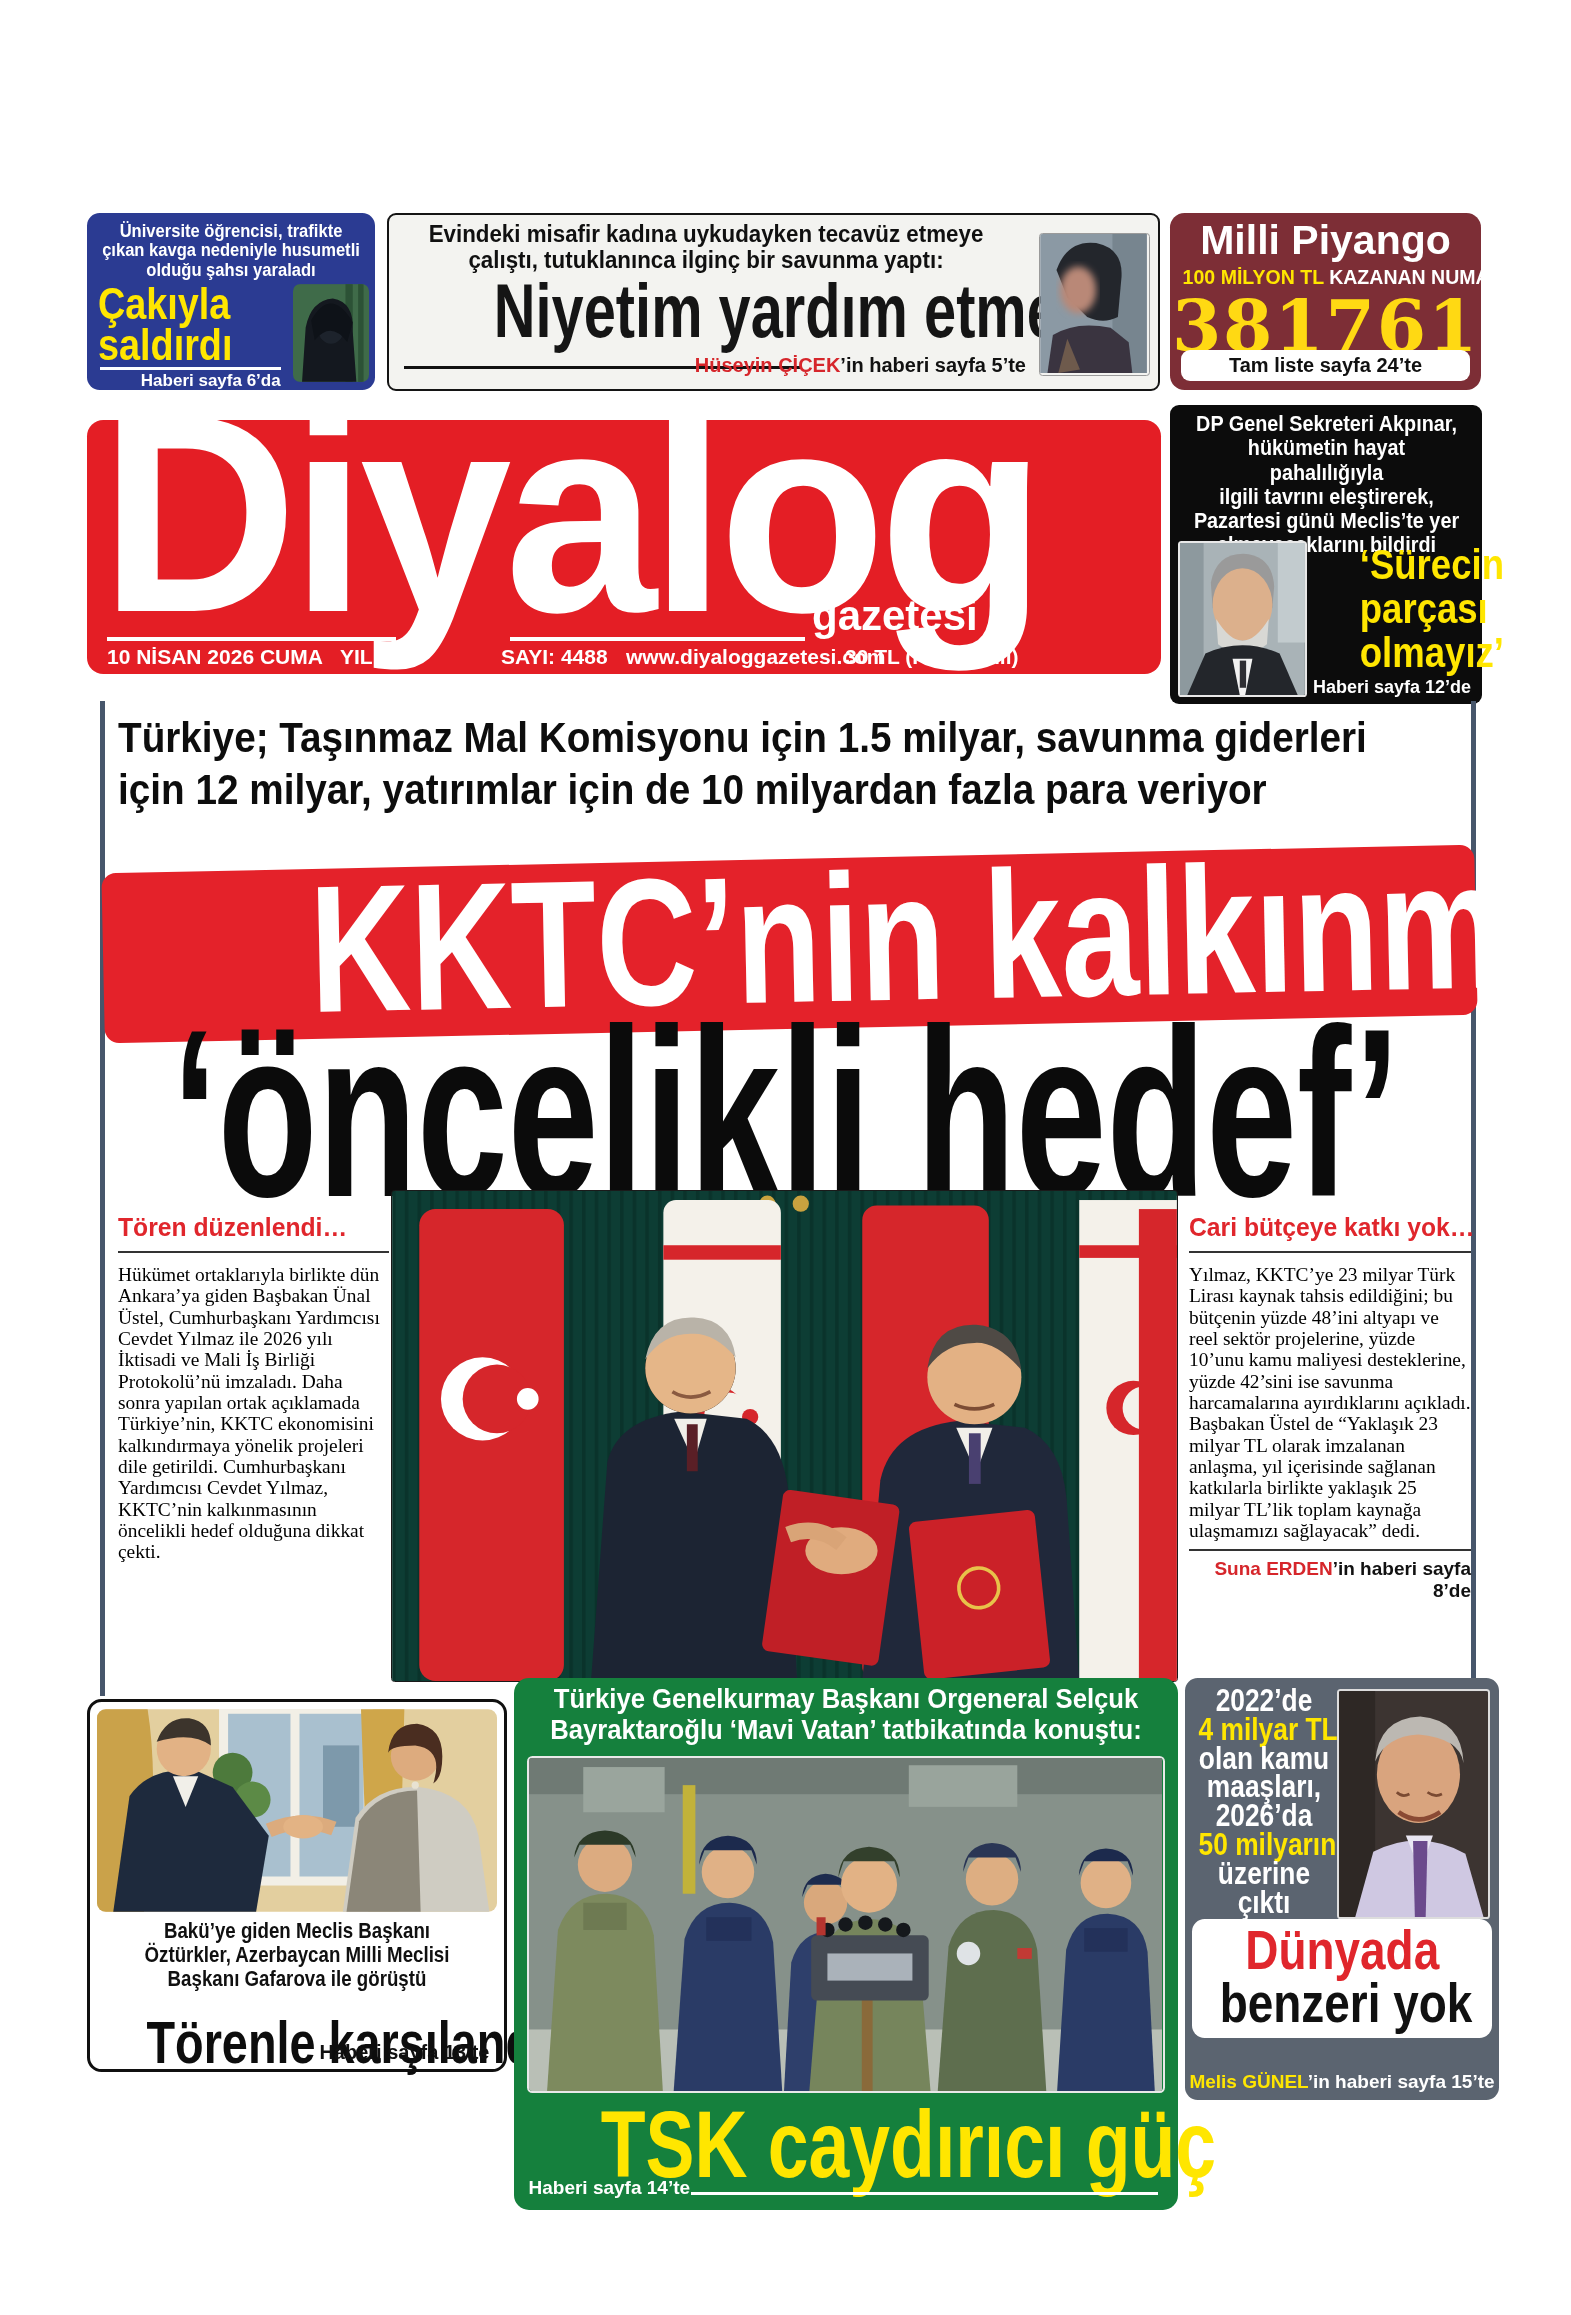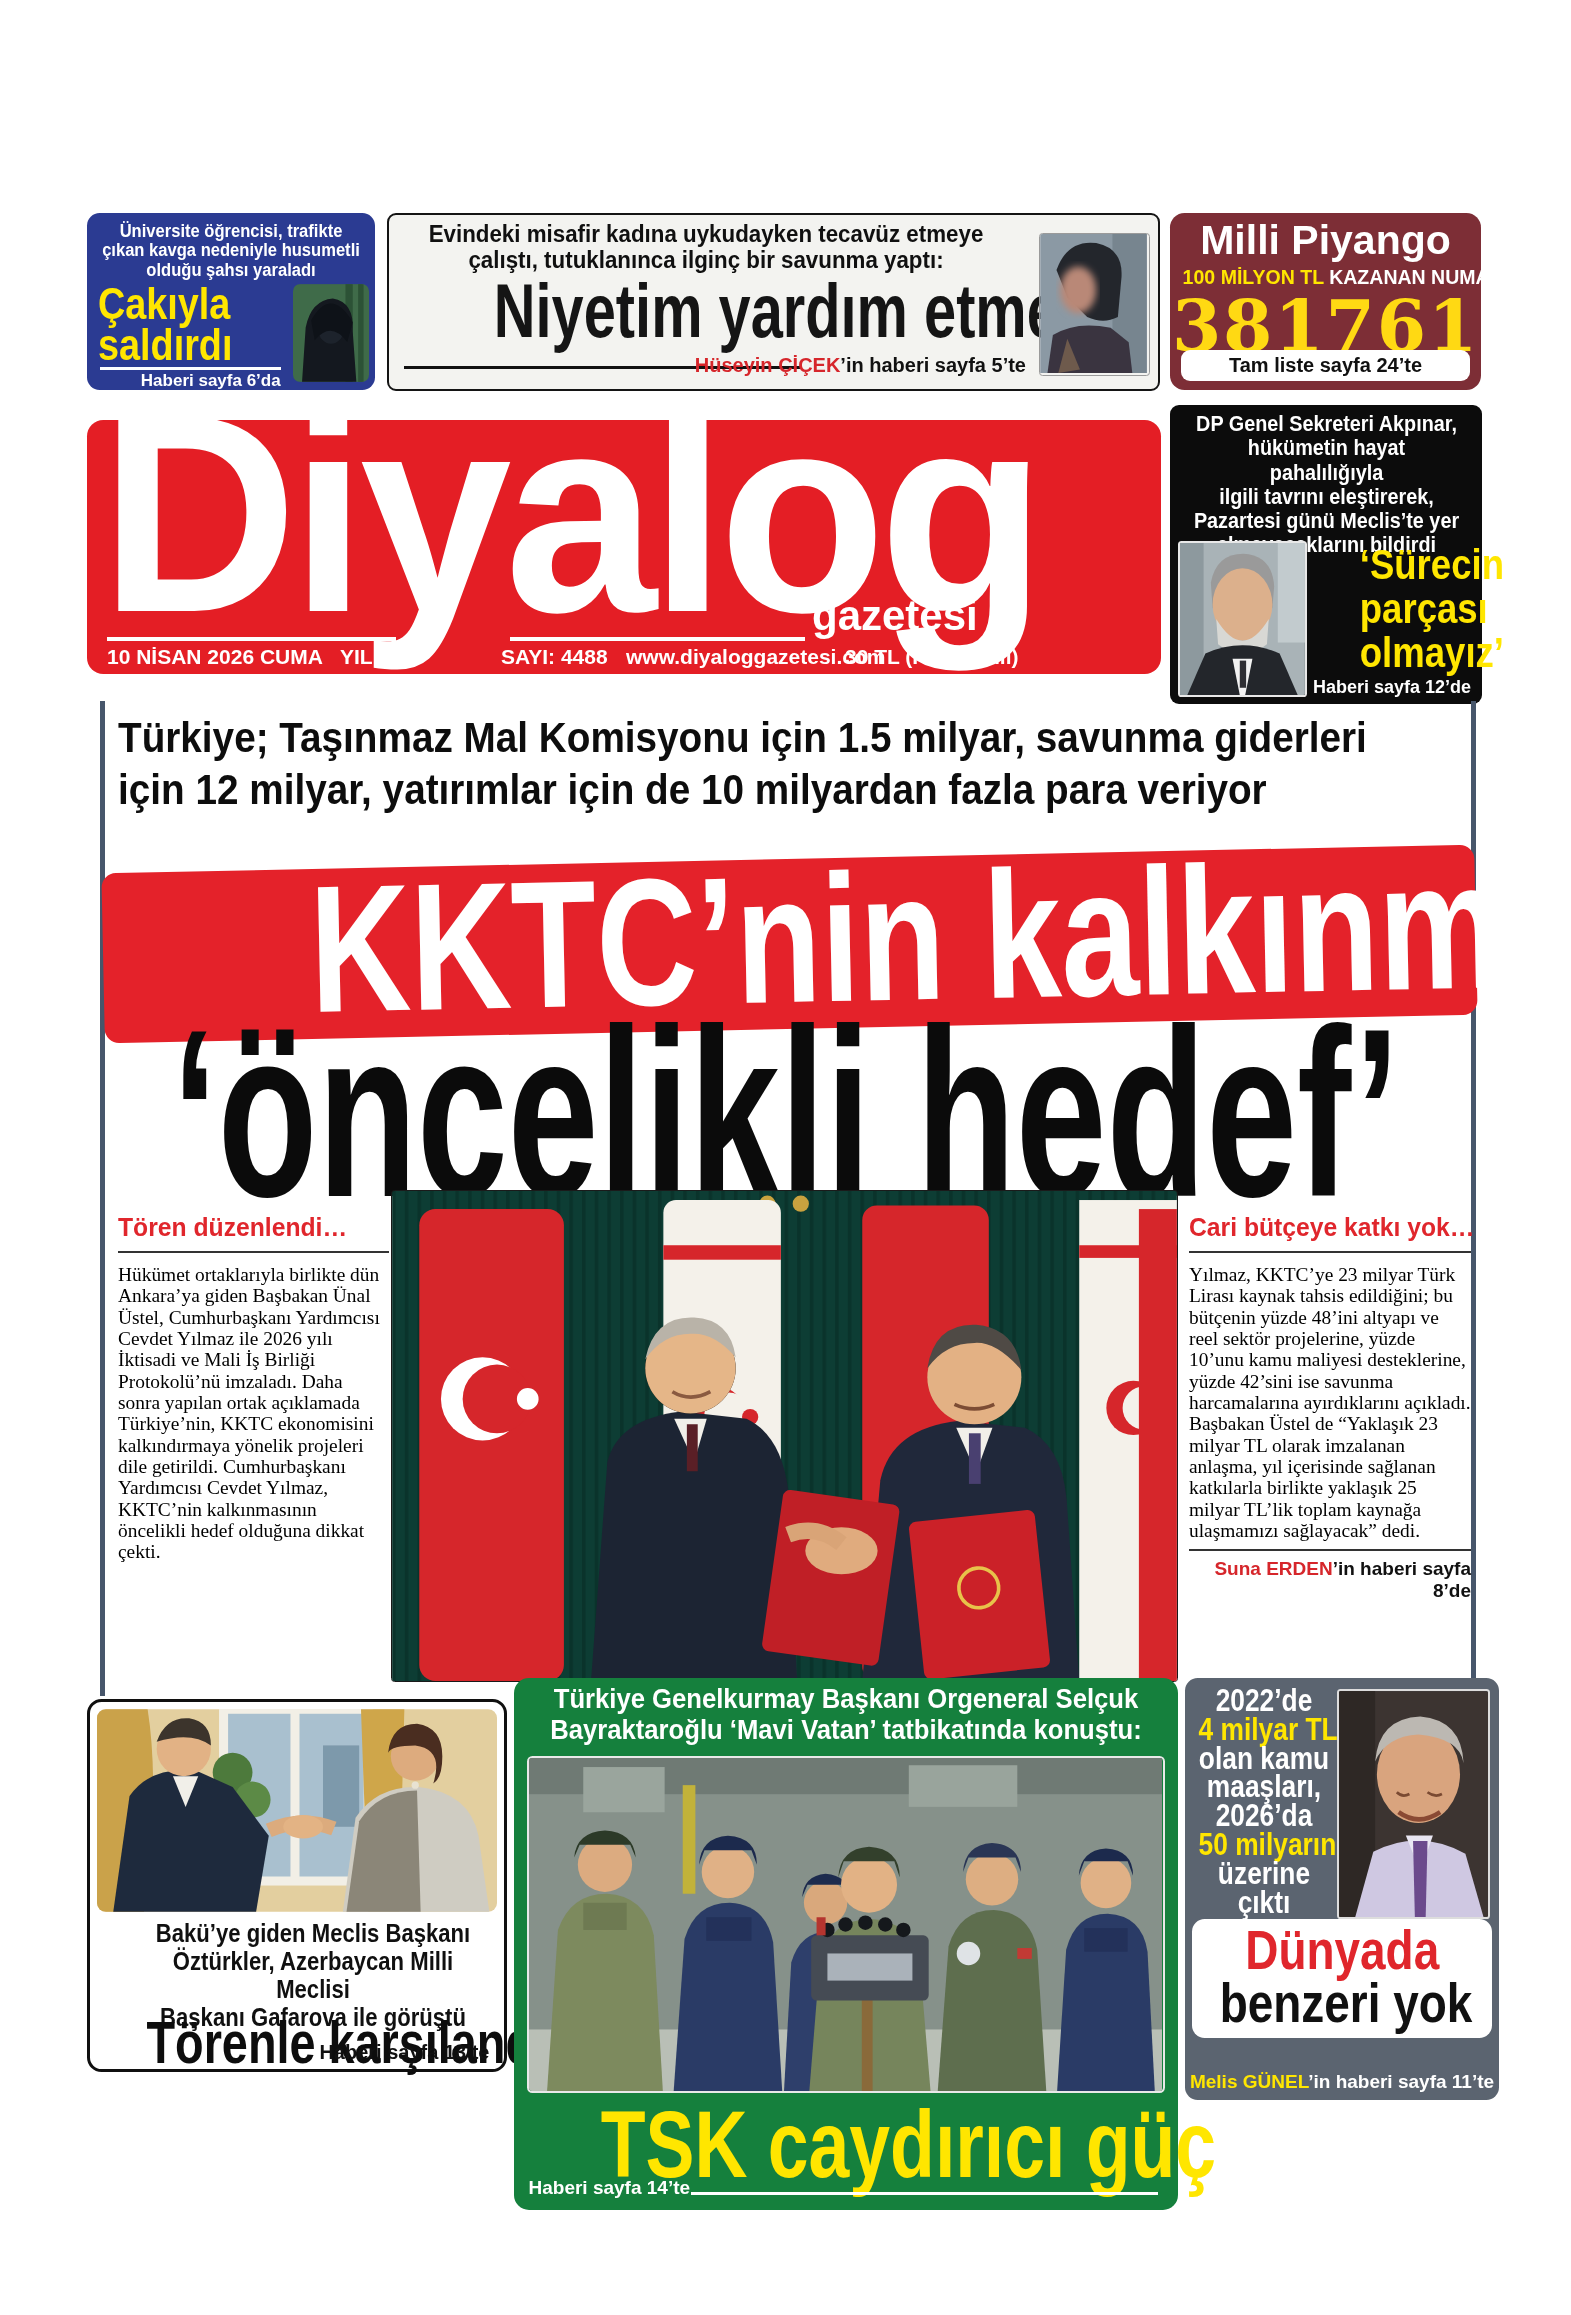--- a/index.html
+++ b/index.html
@@ -96,21 +96,21 @@
             line-height:1.1;color:#000;text-align:left;}
   .col-byline{margin-top:7.2px;text-align:right;font-size:19px;font-weight:700;color:#111;}
   .main-photo{left:391px;top:1190px;width:785px;height:490px;border:1.8px solid #1a1a1a;
               border-radius:3.6px;overflow:hidden;}
 
   
   .box-baku{left:87px;top:1699px;width:420px;height:373px;border:3.6px solid #101010;
             border-radius:14.5px;background:#fff;box-sizing:border-box;}
   .baku-photo{left:7.2px;top:7.2px;right:7.2px;height:203px;border-radius:9px;overflow:hidden;}
   .baku-kicker{left:0;top:217px;width:100%;text-align:center;font-weight:800;
-               font-size:26px;line-height:1.08;color:#101010;padding-left:16px;}
+               font-size:22px;line-height:1.08;color:#101010;}
   .baku-kicker .cond{transform:scaleX(.85);width:100%;}
   .baku-head{left:0;top:306px;width:100%;text-align:center;font-weight:800;font-size:60px;
              color:#0d0d0d;white-space:nowrap;}
   .baku-head .cond{transform:scaleX(.78);}
   .baku-cap{right:14.5px;bottom:5.4px;font-size:20px;font-weight:700;color:#111;}
 
   
   .box-tsk{left:514px;top:1678px;width:664px;height:532px;background:#15803d;border-radius:15px;color:#fff;}
   .tsk-kicker{left:0;top:6.3px;width:100%;text-align:center;font-weight:700;font-size:27px;line-height:1.12;}
   .tsk-kicker .cond{transform:scaleX(.95);width:100%;}
@@ -487,16 +487,16 @@
       <path d="M18 250 L38 178 Q88 152 140 180 L160 250Z" fill="#cfc8e2"></path>
       <path d="M74 160 L104 160 L90 200 Z" fill="#e9e6f2"></path>
       <path d="M82 166 L98 166 L96 250 L84 250Z" fill="#6b4a8c"></path>
     </svg>
   </div>
   <div class="abs sal-panel">
     <div class="sal-h1"><span class="cond">Dünyada</span></div>
     <div class="sal-h2"><span class="cond">benzeri yok</span></div>
   </div>
   <div class="abs sal-cap">
-    <span class="cap-yellow">Melis GÜNEL</span><span>’in haberi sayfa 11’te</span>
+    <span class="cap-yellow">Melis GÜNEL</span><span>’in haberi sayfa 15’te</span>
   </div>
 </div>
 
 
 </body></html>

